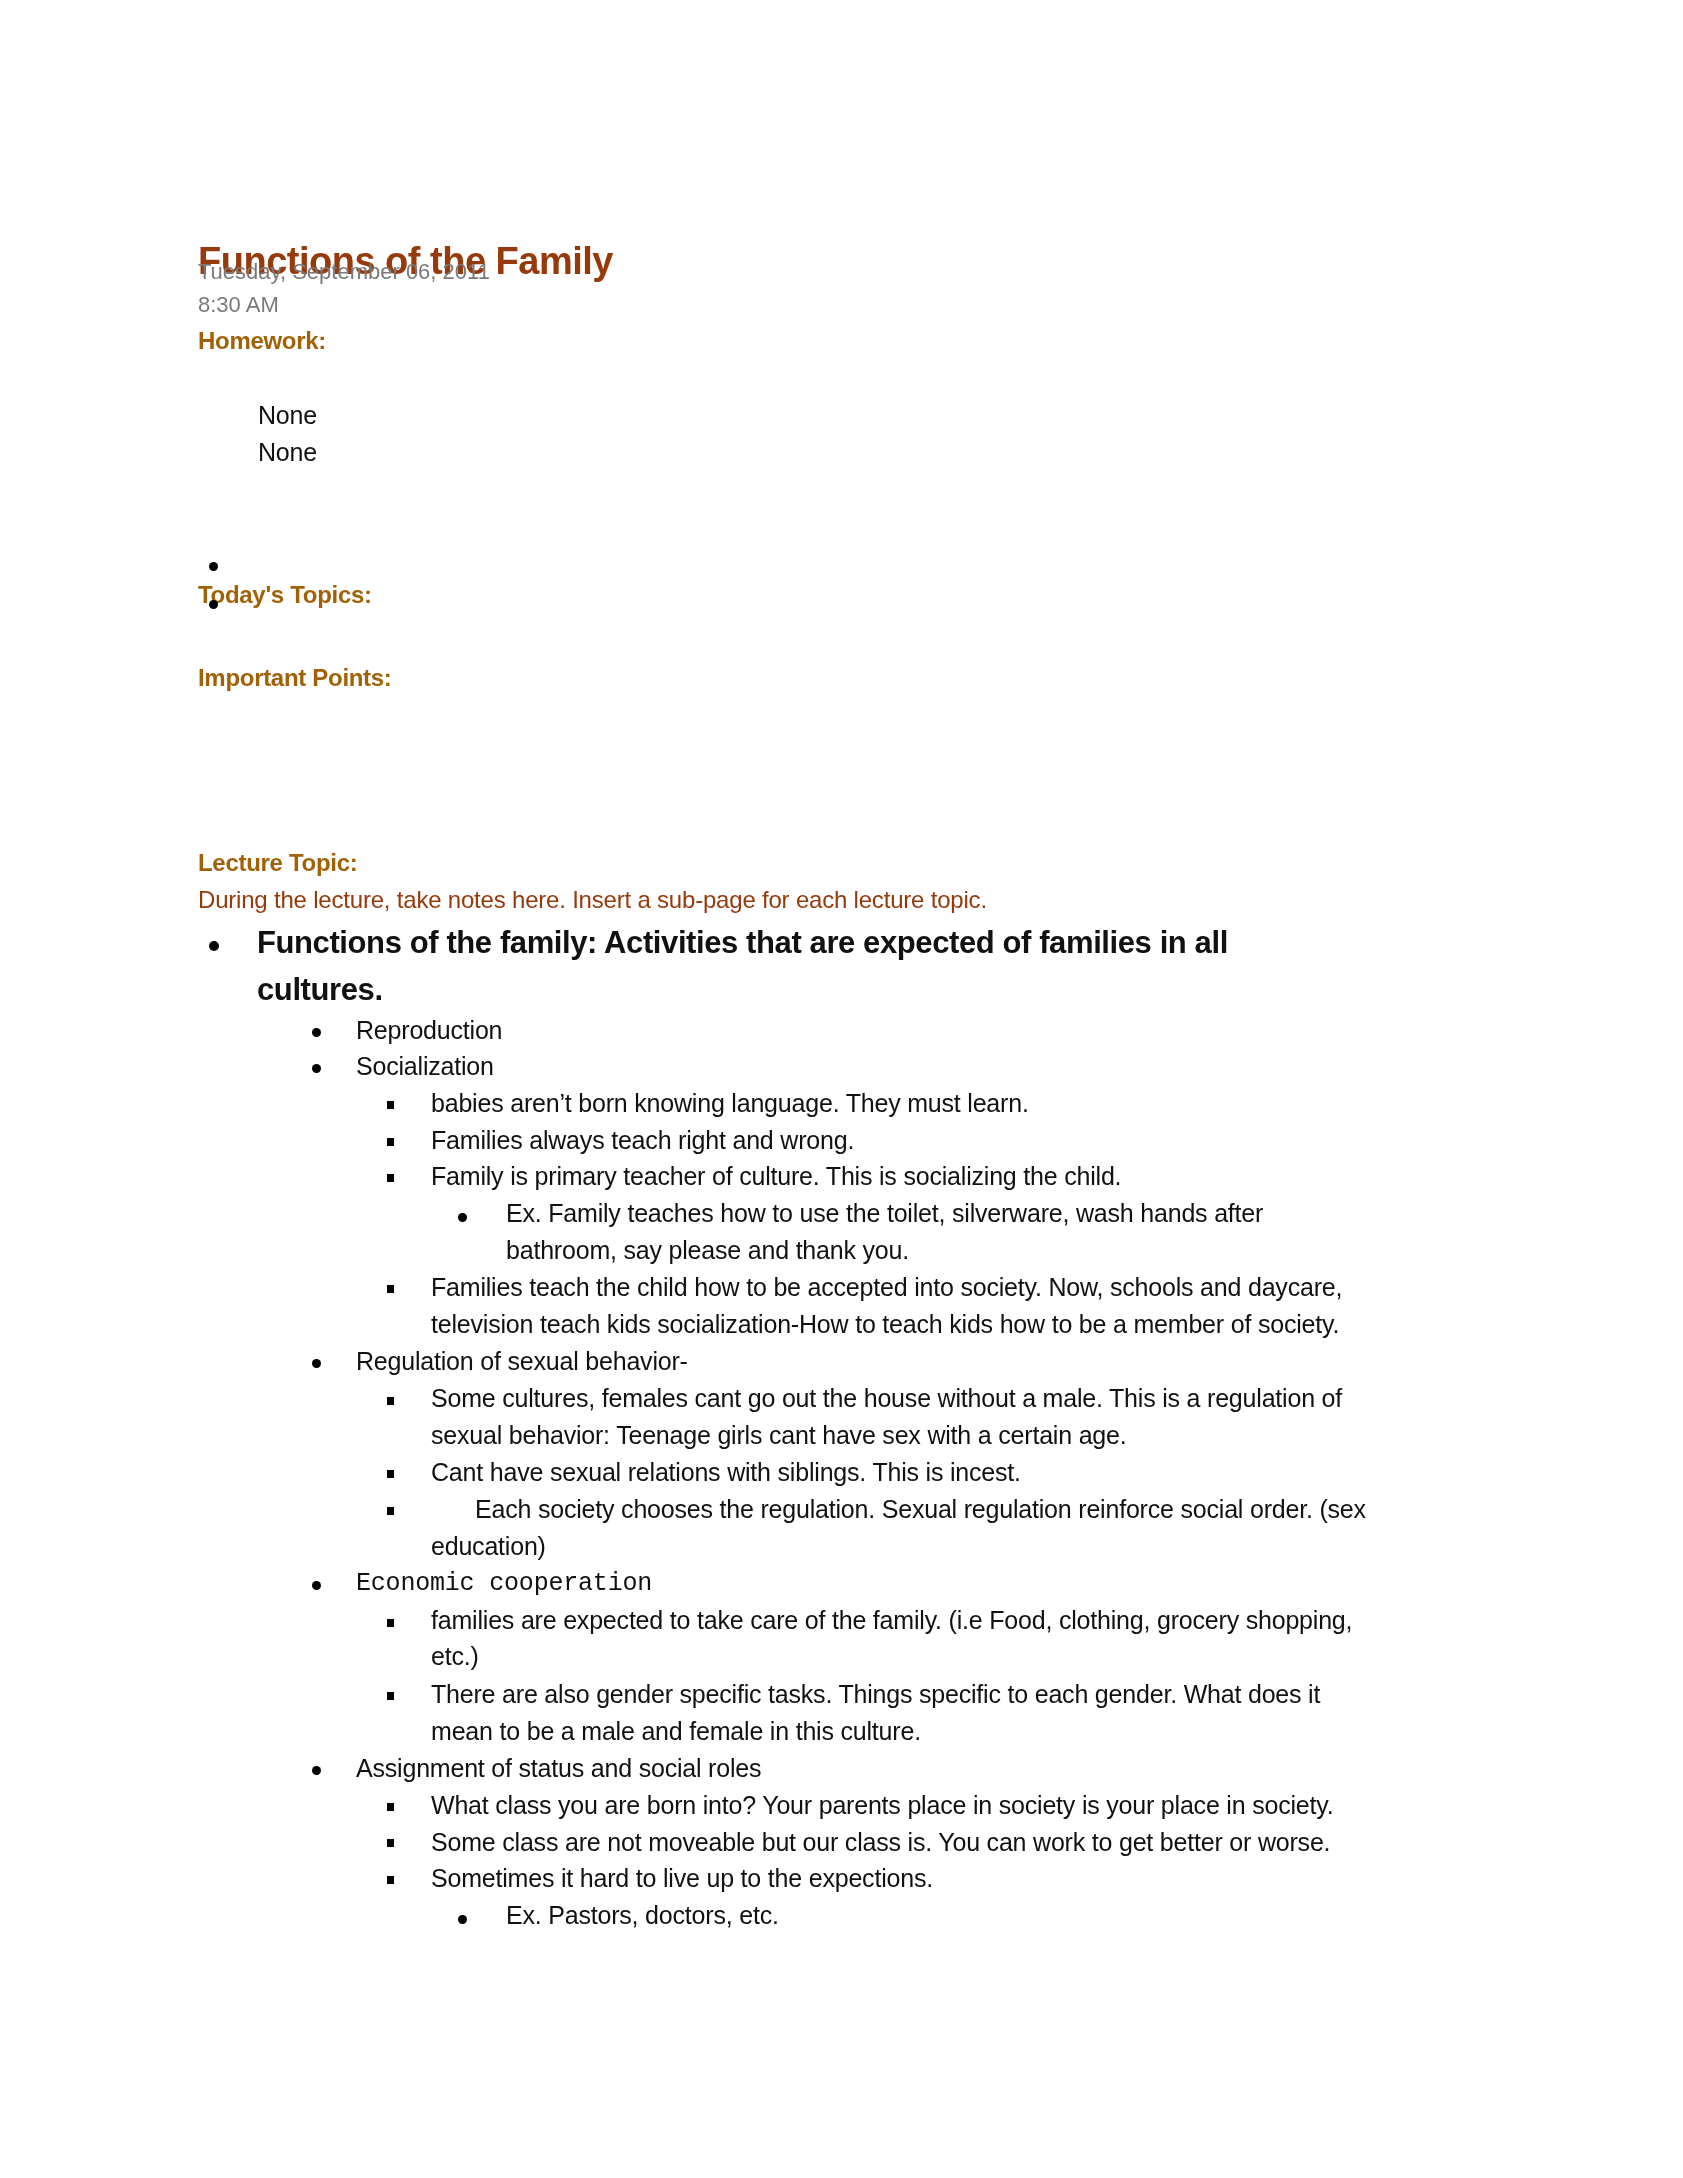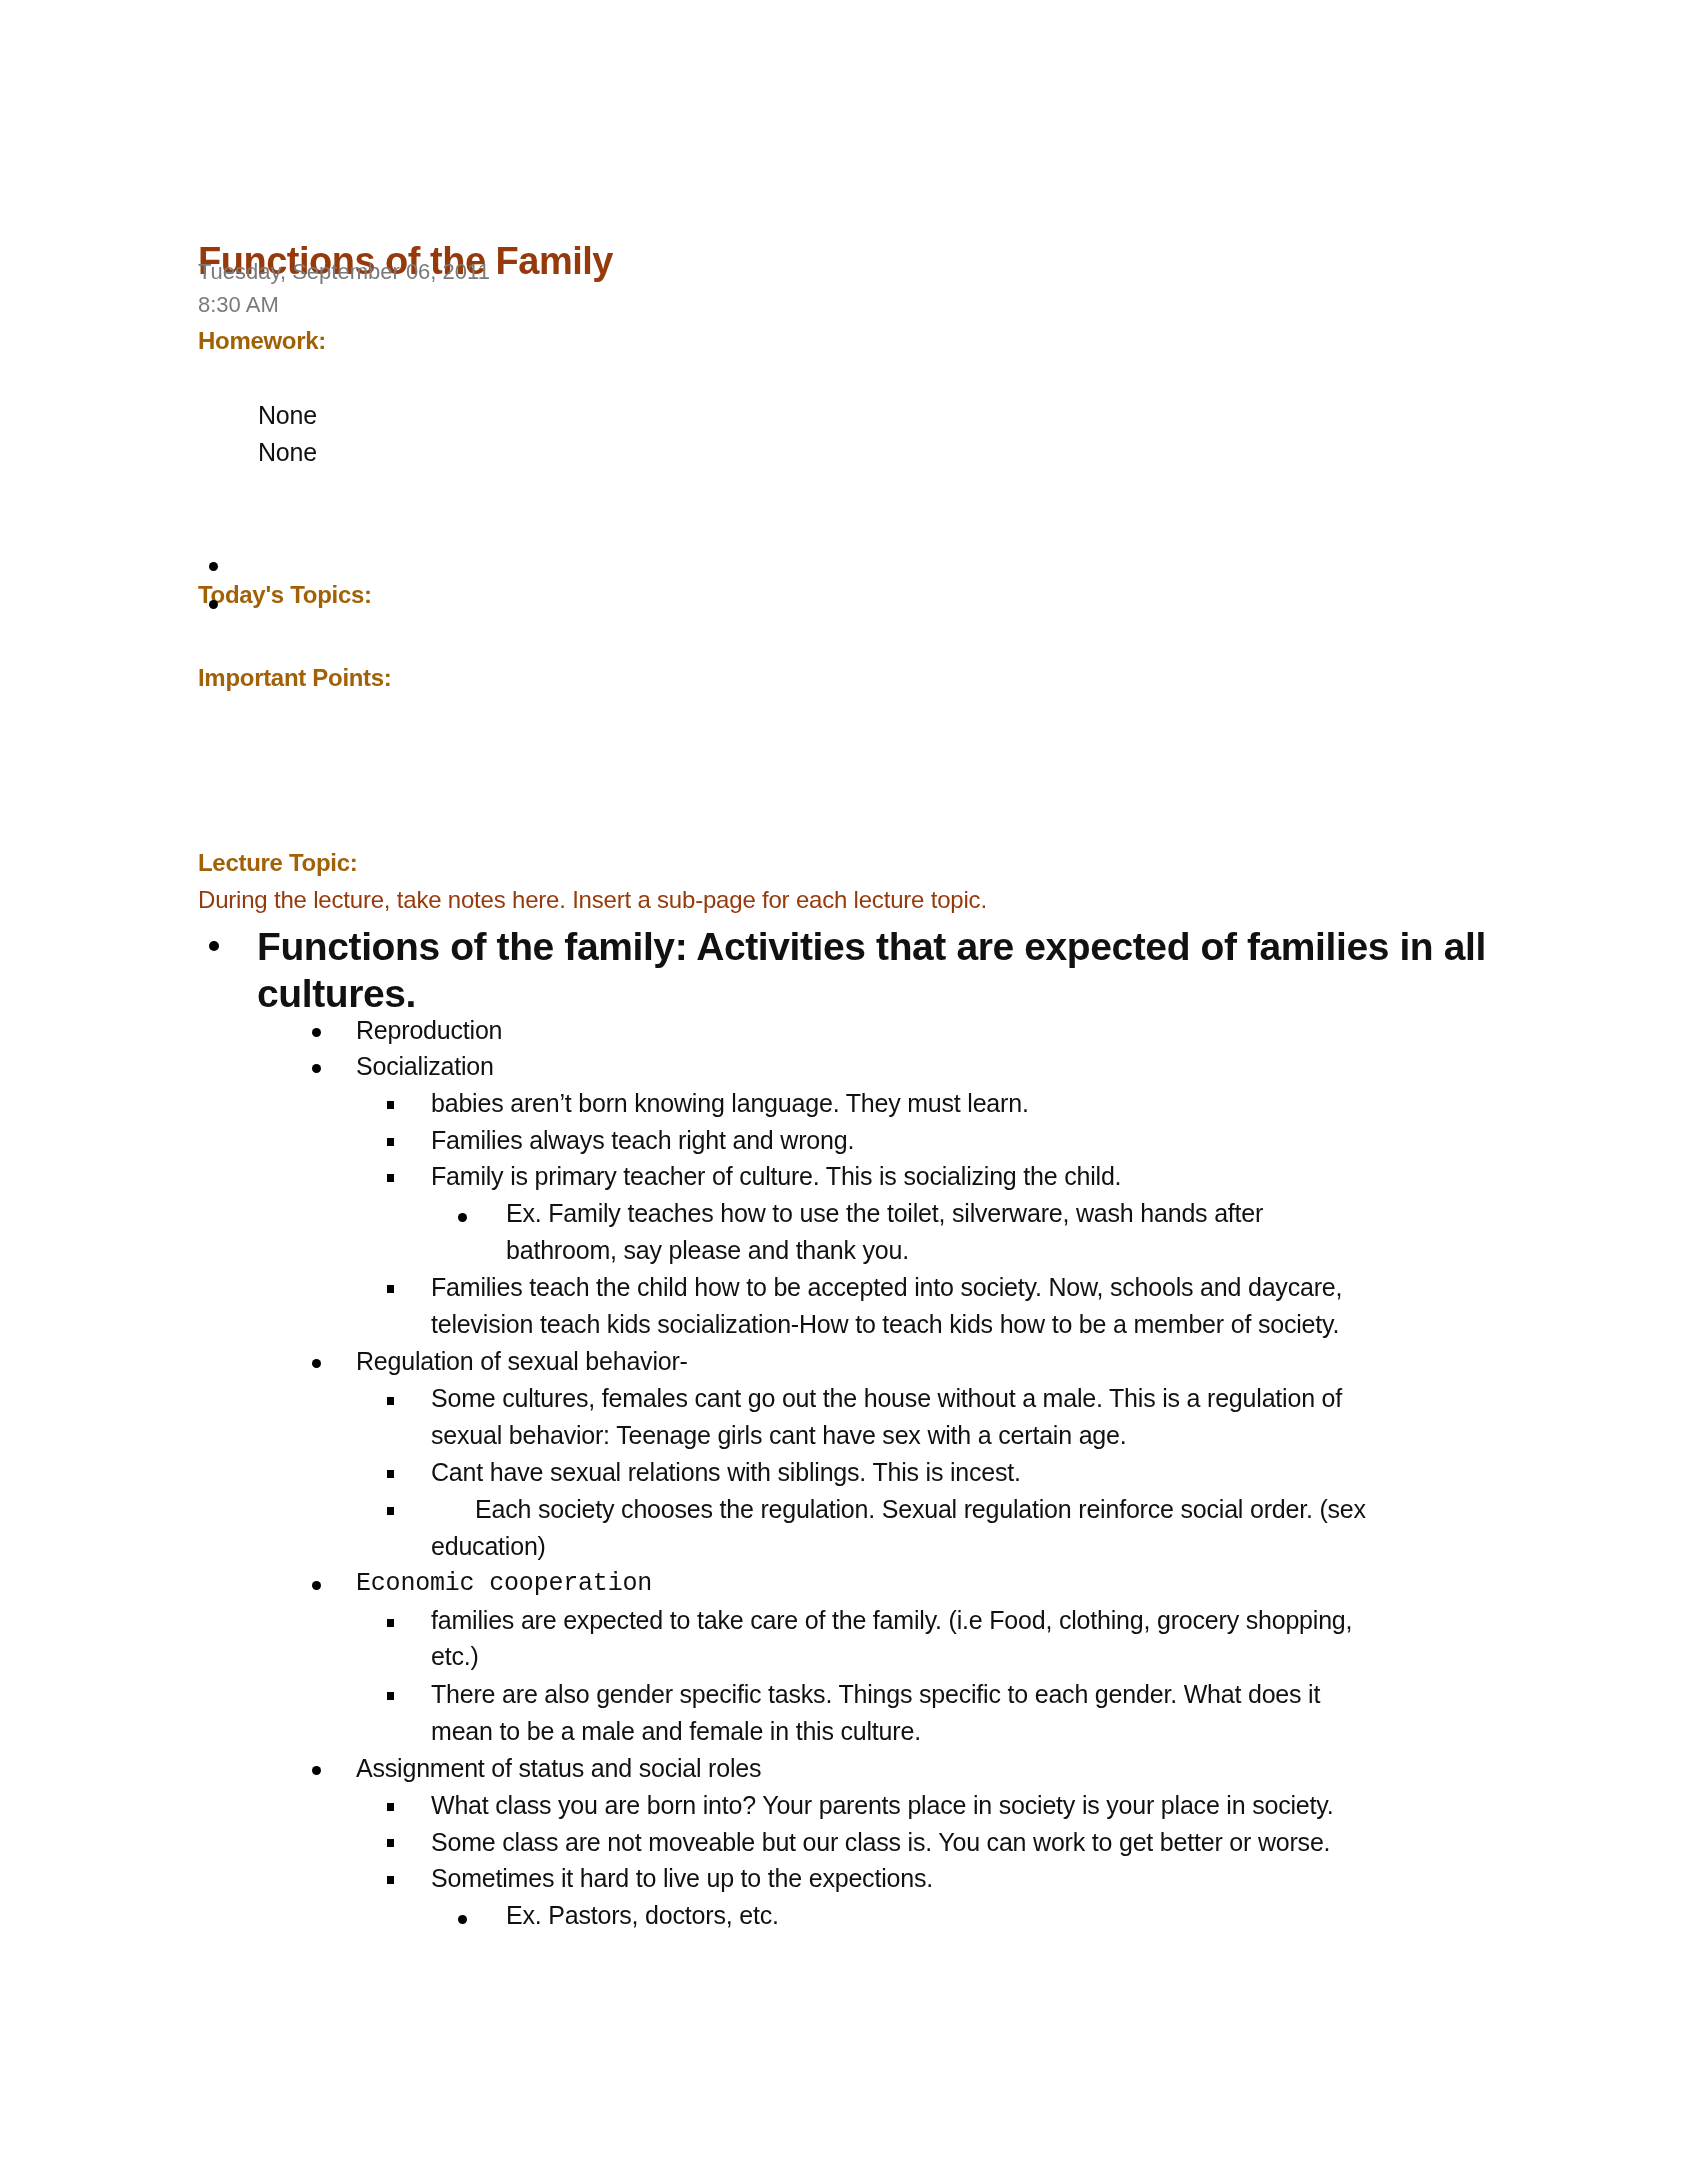--- a/index.html
+++ b/index.html
@@ -4,21 +4,21 @@
 <style>
   html, body { margin: 0; padding: 0; background: #ffffff; }
   body { width: 1683px; height: 2178px; position: relative; overflow: hidden;
          font-family: "Liberation Sans", "DejaVu Sans", sans-serif; color: #000; }
   .abs { position: absolute; white-space: nowrap; }
   .title { font-size: 38px; font-weight: bold; color: #963a0c; letter-spacing: -0.5px; }
   .meta { font-size: 22px; color: #7a7a7a; }
   .heading { font-size: 24px; font-weight: bold; color: #a16207; letter-spacing: -0.3px; }
   .instr { font-size: 24px; color: #963a0c; letter-spacing: -0.2px; }
   .body { font-size: 25px; color: #111; letter-spacing: -0.2px; }
-  .big { font-size: 39px; font-weight: bold; color: #111; letter-spacing: -0.4px; }
+  .big { font-size: 31px; font-weight: bold; color: #111; letter-spacing: -0.4px; }
   .dot { position: absolute; width: 9px; height: 9px; border-radius: 50%; background: #000; }
   .dot-lg { width: 10px; height: 10px; }
   .sq { position: absolute; width: 7px; height: 8px; background: #000; }
 </style>
 </head>
 <body>
 
 <div class="abs title" style="left:198px; top:196px;margin-top:44px;">Functions of the Family</div>
 <div class="abs meta" style="left:198px; top:259px;">Tuesday, September 06, 2011</div>
 <div class="abs meta" style="left:198px; top:292px;">8:30 AM</div>

